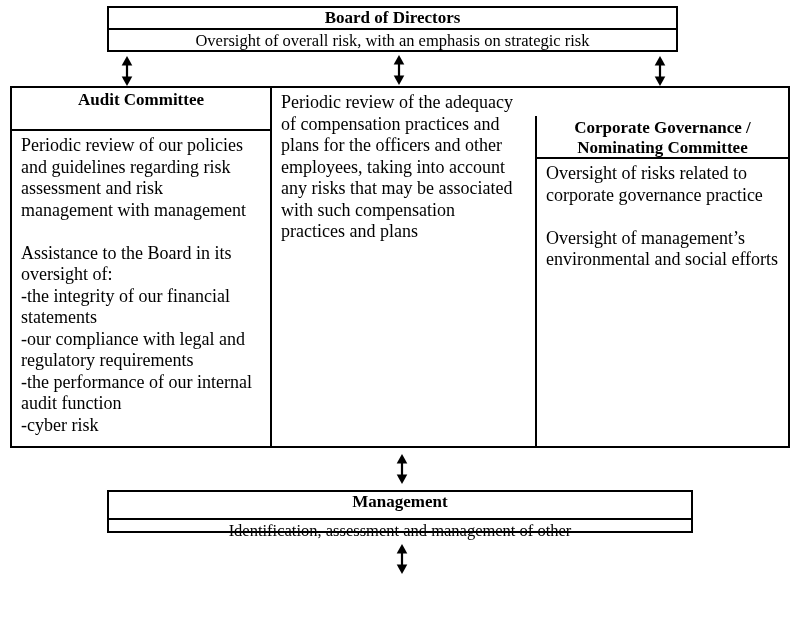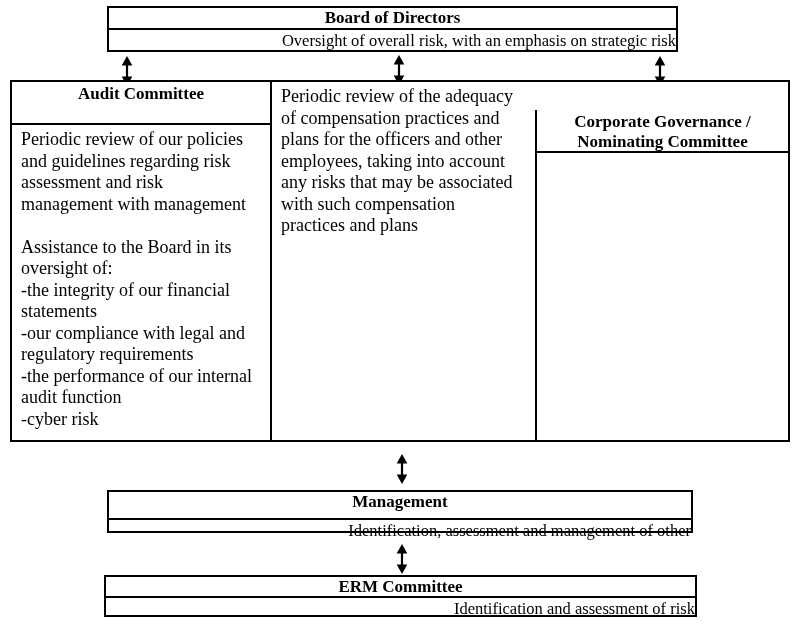--- a/index.html
+++ b/index.html
@@ -26,32 +26,31 @@
     border-bottom: 2px solid #000000;
     white-space: nowrap;
     overflow: hidden;
   }
   .box .row-sub {
     font-size: 16.5px;
     line-height: 19px;
     padding-top: 1px;
     white-space: nowrap;
     overflow: hidden;
-    text-align: right;
   }
   .board-box    { left: 107px; top: 6px;   width: 571px; height: 46px; }
   .board-box .row-title { height: 22px; }
   .mgmt-box     { left: 107px; top: 490px; width: 586px; height: 43px; }
   .mgmt-box .row-title  { height: 28px; line-height: 19px; }
   .erm-box      { left: 104px; top: 575px; width: 593px; height: 42px; }
   .erm-box .row-title   { height: 21px; line-height: 19px; }
 
   .committees-table {
     position: absolute;
-    left: 10px; top: 80px;
+    left: 10px; top: 86px;
     width: 780px; height: 362px;
     border: 2px solid #000000;
     display: flex;
     background: #ffffff;
   }
   .committee-col { display: flex; flex-direction: column; }
   .committee-col.c1 { width: 258px; }
   .committee-col.c2 { width: 265px; border-left: 2px solid #000000; }
   .committee-col.c3 { flex: 1; border-left: 2px solid #000000; margin-top: 28px; }
   .col-header {
@@ -135,20 +134,25 @@
 of compensation practices and
 plans for the officers and other
 employees, taking into account
 any risks that may be associated
 with such compensation
 practices and plans</div>
     </div>
     <div class="committee-col c3">
       <div class="col-header">Corporate Governance /
 Nominating Committee</div>
+      <div class="col-body">Oversight of risks related to
+corporate governance practice
+
+Oversight of management’s
+environmental and social efforts</div>
     </div>
   </div>
 
   <div class="v-arrow a4">
       <svg viewBox="0 0 12 30" xmlns="http://www.w3.org/2000/svg">
         <polygon points="6,0 11.3,9.5 0.7,9.5" fill="#000"></polygon>
         <rect x="4.9" y="8" width="2.2" height="14" fill="#000"></rect>
         <polygon points="6,30 11.3,20.5 0.7,20.5" fill="#000"></polygon>
       </svg>
     </div>
@@ -159,18 +163,14 @@
   </div>
 
   <div class="v-arrow a5">
       <svg viewBox="0 0 12 30" xmlns="http://www.w3.org/2000/svg">
         <polygon points="6,0 11.3,9.5 0.7,9.5" fill="#000"></polygon>
         <rect x="4.9" y="8" width="2.2" height="14" fill="#000"></rect>
         <polygon points="6,30 11.3,20.5 0.7,20.5" fill="#000"></polygon>
       </svg>
     </div>
 
-  <div class="box erm-box">
-    <div class="row-title">ERM Committee</div>
-    <div class="row-sub">Identification and assessment of risk</div>
-  </div>
 
 </div>
 
 </body></html>

